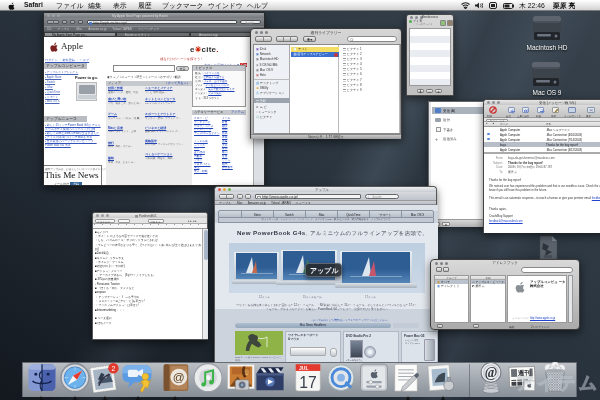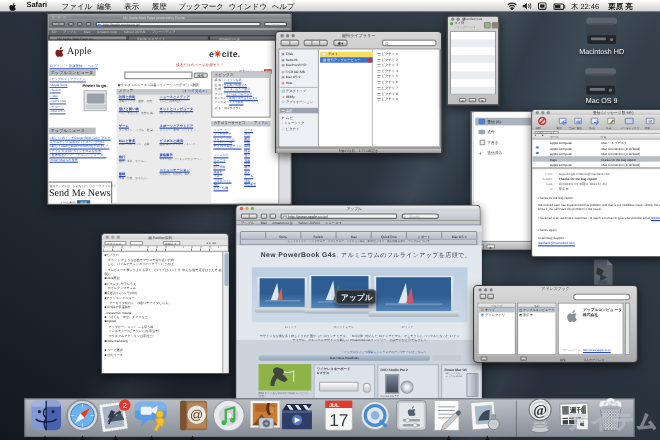--- a/index.html
+++ b/index.html
@@ -111,21 +111,21 @@
       </div>
       <div class="abs" style="left:31px;top:39px;width:26px;font-size:3.8px;font-weight:bold;color:#111;">Power to go.</div>
       <div class="abs" style="left:32px;top:45px;width:21px;height:19px;background:#e3e5e8;border:0.5px solid #bbb;">
         <div class="abs" style="left:2px;top:2px;width:16px;height:9px;background:#9aa0a8;border-radius:1px;"></div>
         <div class="abs" style="left:0.5px;top:12px;width:19px;height:4px;background:#c9ced4;border-radius:1px;"></div>
       </div>
       <div class="abs" style="left:0px;top:79px;width:43px;height:5.5px;background:#b9bcc0;font-size:3.8px;color:#222;"><span style="margin-left:2px">アップルニュース</span></div>
       <div class="abs" style="left:1px;top:86px;width:57px;font-size:2.9px;line-height:4.1px;color:#3355bb;text-decoration:underline;">▪ 新しい15インチPower Book G4は アルミ ニウムボディ採用のハイスペック仕様<br>▪ 新しく2GBと4GBのiPodが生まれました<br>▪ ナイル川流域に5インチMacを発表<br>▪ 世界最速のパーソナルコンピュータ、 Power Mac G5 発表</div>
       <div class="abs" style="left:-1px;top:128px;width:59px;height:22px;border:0.7px solid #777;background:#fdfdfd;">
         <div class="abs" style="left:1px;top:0.5px;font-size:2.6px;color:#555;white-space:nowrap;">週刊アップルは、おまちしたいニュースダイジェスト</div>
-        <div class="abs" style="left:0.5px;top:4px;font-family:'Liberation Serif',serif;font-size:9.2px;color:#111;white-space:nowrap;">Send Me News</div>
+        <div class="abs" style="left:0.5px;top:4px;font-family:'Liberation Serif',serif;font-size:9.2px;color:#111;white-space:nowrap;">This Me News</div>
         <div class="abs" style="left:10px;top:16px;font-size:3px;color:#444;">メール配信 <span style="background:#369;color:#fff;padding:0 3px">登録</span></div>
       </div>
 
       <div class="abs" style="left:69px;top:28px;width:62px;height:6.5px;background:#fff;border:0.7px solid #888;"></div>
       <div class="abs" style="left:132px;top:29px;width:13px;height:5px;background:#d5d8db;border:0.5px solid #888;border-radius:2px;font-size:3px;color:#333;text-align:center;">検索</div>
       <div class="abs" style="left:63px;top:38px;font-size:3px;color:#333;white-space:nowrap;">◉ウェブ ○ニュース ○辞書 ○イメージ ○カテゴリ ○翻訳</div>
       <div class="abs" style="left:62px;top:44px;width:86px;height:104px;background:#ebebeb;"></div>
       <div class="abs" style="left:62px;top:44px;width:86px;height:5px;background:#c5c8cc;font-size:3.2px;color:#333;"><span style="margin-left:2px">メディア</span><span style="float:right;margin-right:2px;color:#2244bb">（すべて見る≫）</span></div>
       <div class="abs" style="left:64px;top:50px;width:34px;font-size:3px;line-height:3.6px;">
         <div style="color:#2244bb;font-weight:bold;text-decoration:underline;">詰替と技術</div>

